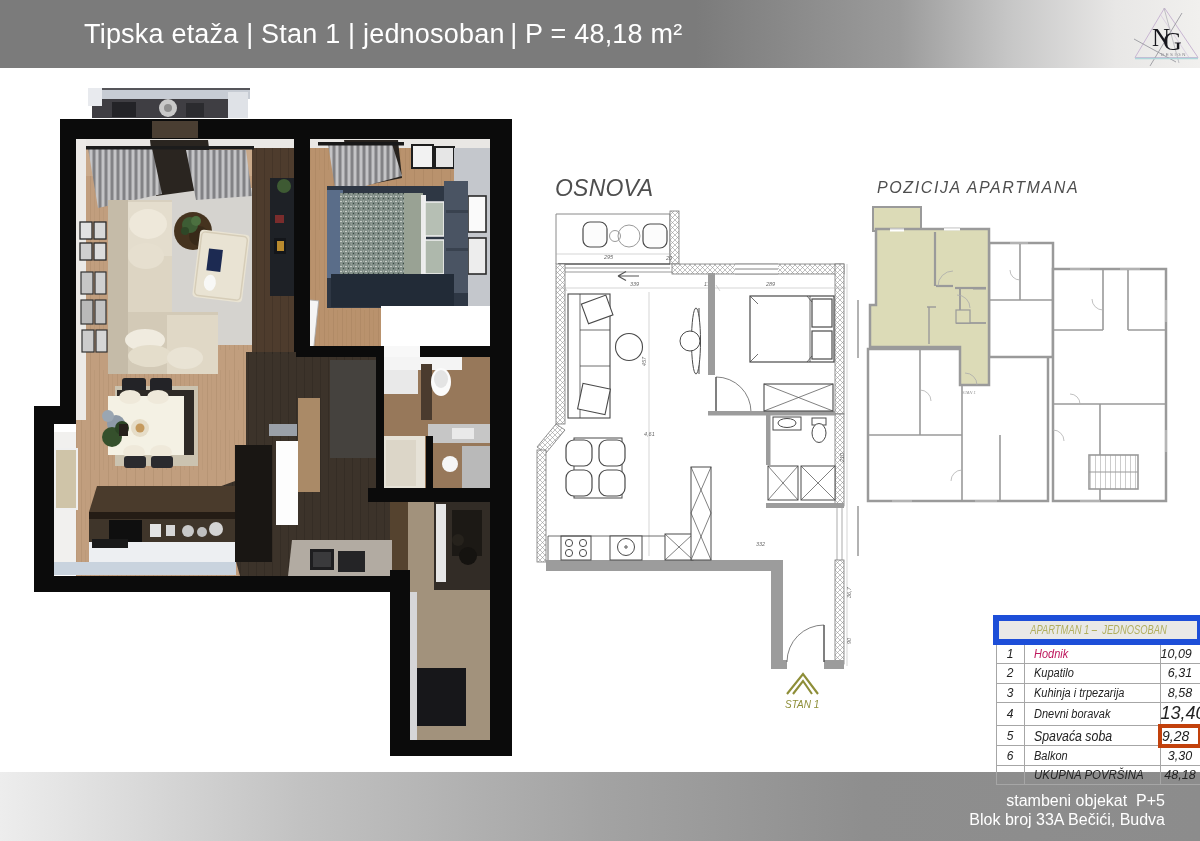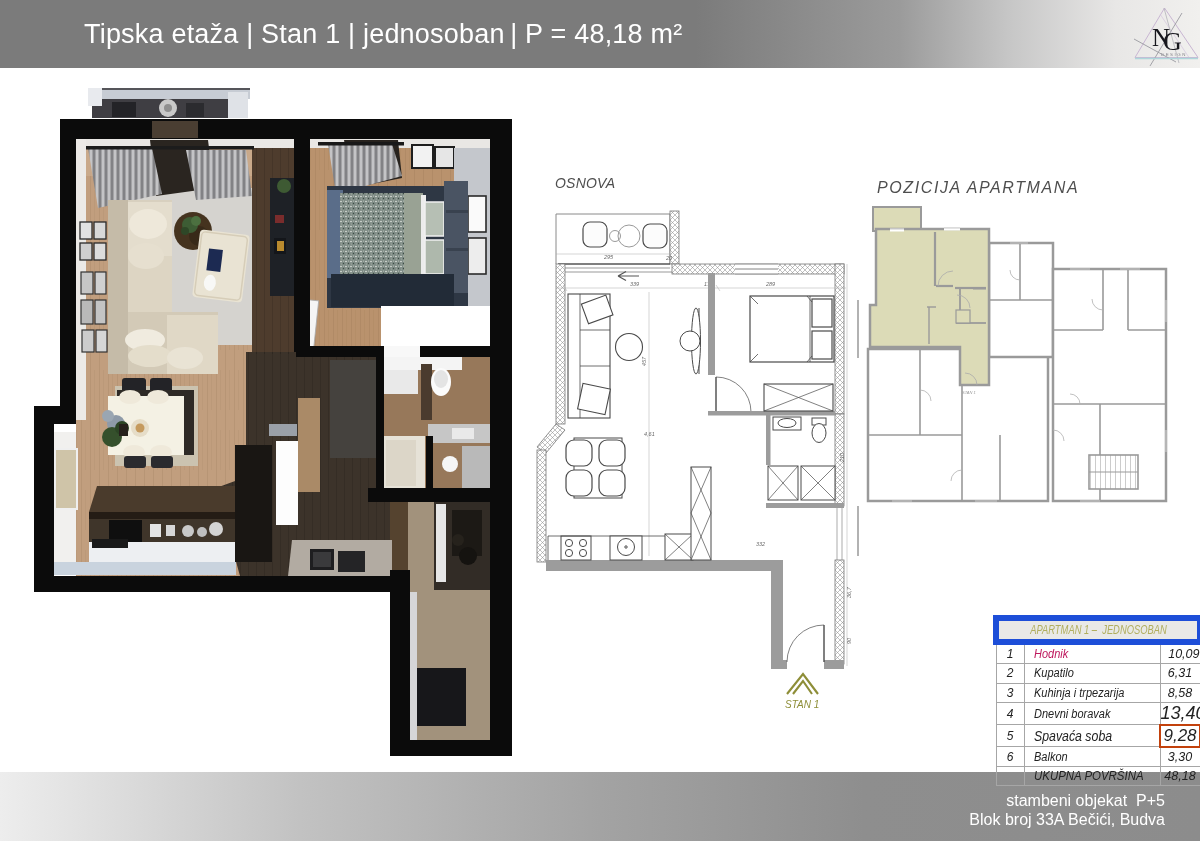--- a/index.html
+++ b/index.html
@@ -12,41 +12,41 @@
 <body>
 
 <div class="abs" style="left:0;top:0;width:1200px;height:68px;background:linear-gradient(to right,#7b7b7b 0%,#7b7b7b 58%,#9b9b9b 75%,#c6c6c6 84%,#e8e7e6 93%,#f1f0ee 100%)"></div>
 
 <div class="abs" style="left:84px;top:19px;font-size:27px;color:#ffffff;letter-spacing:0.2px">Tipska etaža&nbsp;| Stan 1&nbsp;| jednosoban |&nbsp;P = 48,18 m²</div>
 
 <div class="abs" style="left:0;top:772px;width:1200px;height:69px;background:linear-gradient(to right,#ededed 0%,#c2c2c2 25%,#a3a3a3 50%,#8e8e8e 72%,#8c8c8c 100%)"></div>
 
 <div class="abs" style="left:800px;top:791px;width:365px;text-align:right;font-size:16px;color:#ffffff;line-height:19px">stambeni objekat&nbsp;&nbsp;P+5<br>Blok broj 33A Bečići, Budva</div>
 
-<div class="abs" style="left:555px;top:175px;font-size:14px;font-style:italic;color:#4e4e4e;letter-spacing:0.2px">OSNOVA</div>
+<div class="abs" style="left:555px;top:175px;font-size:23px;font-style:italic;color:#4e4e4e;letter-spacing:0.2px">OSNOVA</div>
 
 <div class="abs" style="left:877px;top:179px;font-size:16px;font-style:italic;color:#4e4e4e;letter-spacing:1.6px">POZICIJA APARTMANA</div>
 
 <div class="abs" style="left:993px;top:615px;width:204px;font-style:italic">
 <table style="width:204px;table-layout:fixed">
 <colgroup>
         <col style="width:28px">
         <col style="width:136px">
         <col style="width:40px">
       </colgroup>
 
 <tbody>
         <tr>
           <td colspan="3" style="height:18px;background:#e9e9e7;border:6px solid #1d4ed8;color:#b1ae5e;font-size:12px;text-align:center"><span style="display:inline-block;transform:scaleX(0.78)">APARTMAN 1 –&nbsp; JEDNOSOBAN</span></td>
         </tr>
 
 <tr>
           <td style="height:18.3px;border:1px solid #a6a6a6;font-size:12px;text-align:center;color:#222">1</td>
           <td style="border:1px solid #a6a6a6;font-size:12.5px;padding-left:9px;color:#be185d"><span style="display:inline-block;transform:scaleX(0.88);transform-origin:left">Hodnik</span></td>
-          <td style="border:1px solid #a6a6a6;font-size:12.5px;text-align:right;color:#222">10,09</td>
+          <td style="border:1px solid #a6a6a6;font-size:12.5px;text-align:left;color:#222">10,09</td>
         </tr>
 
 <tr>
           <td style="height:18.3px;border:1px solid #a6a6a6;font-size:12px;text-align:center;color:#222">2</td>
           <td style="border:1px solid #a6a6a6;font-size:12.5px;padding-left:9px;color:#222"><span style="display:inline-block;transform:scaleX(0.88);transform-origin:left">Kupatilo</span></td>
           <td style="border:1px solid #a6a6a6;font-size:12.5px;text-align:center;color:#222">6,31</td>
         </tr>
 
 <tr>
           <td style="height:18.3px;border:1px solid #a6a6a6;font-size:12px;text-align:center;color:#222">3</td>
@@ -56,21 +56,21 @@
 
 <tr>
           <td style="height:18.3px;border:1px solid #a6a6a6;font-size:12px;text-align:center;color:#222">4</td>
           <td style="border:1px solid #a6a6a6;font-size:12.5px;padding-left:9px;color:#222"><span style="display:inline-block;transform:scaleX(0.88);transform-origin:left">Dnevni boravak</span></td>
           <td style="border:1px solid #a6a6a6;font-size:18px;text-align:center;color:#222">13,40</td>
         </tr>
 
 <tr>
           <td style="height:18.3px;border:1px solid #a6a6a6;font-size:12px;text-align:center;color:#222">5</td>
           <td style="border:1px solid #a6a6a6;font-size:14px;padding-left:9px;color:#222"><span style="display:inline-block;transform:scaleX(0.88);transform-origin:left">Spavaća soba</span></td>
-          <td style="border:2px solid #c2410c;font-size:17px;text-align:center;color:#222">9,28</td>
+          <td style="border:4px solid #c2410c;font-size:14px;text-align:left;color:#222">9,28</td>
         </tr>
 
 <tr>
           <td style="height:18.3px;border:1px solid #a6a6a6;font-size:12px;text-align:center;color:#222">6</td>
           <td style="border:1px solid #a6a6a6;font-size:12.5px;padding-left:9px;color:#222"><span style="display:inline-block;transform:scaleX(0.88);transform-origin:left">Balkon</span></td>
           <td style="border:1px solid #a6a6a6;font-size:12.5px;text-align:center;color:#222">3,30</td>
         </tr>
 
 <tr>
           <td style="height:18.3px;border:1px solid #a6a6a6"></td>

